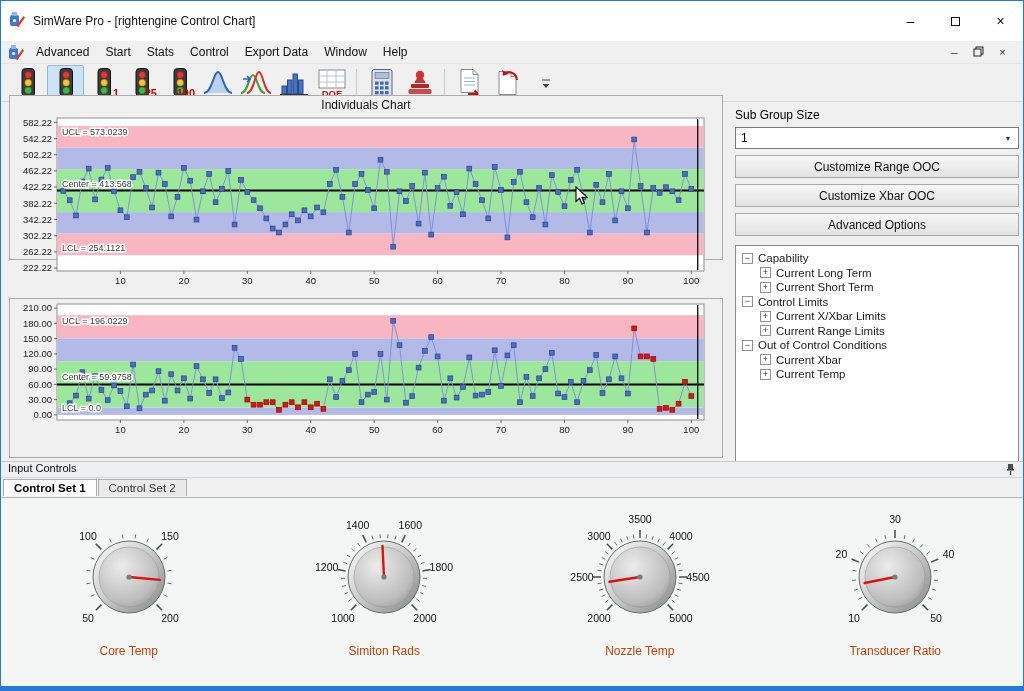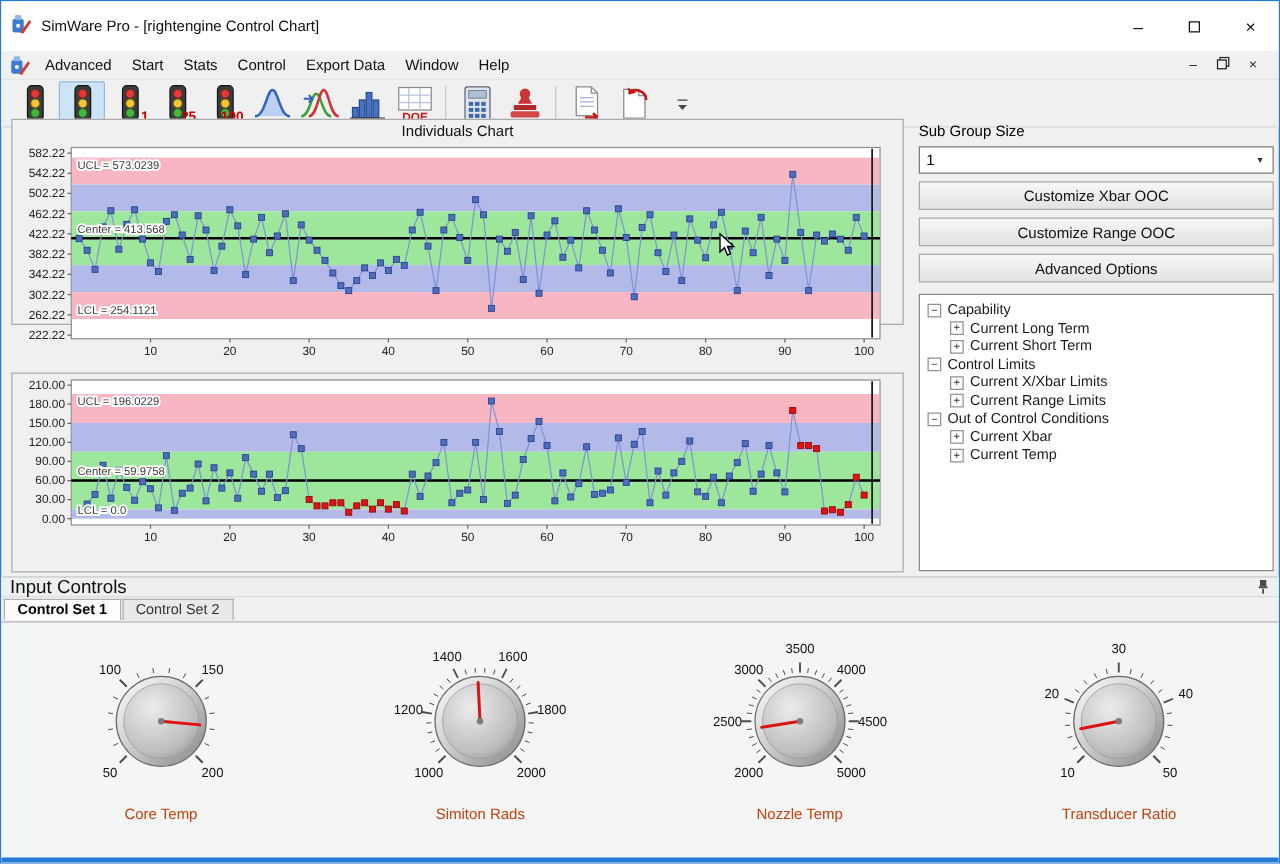--- a/index.html
+++ b/index.html
@@ -20,29 +20,29 @@
   .tbtn{width:37px;height:35px;display:flex;align-items:center;justify-content:center;border:1px solid transparent;border-radius:2px}
   .tbtn.sel{background:#cde4f7;border-color:#8fb8dd}
   .tsep{width:1px;height:27px;background:#c9c9c9;margin:0 5px}
   .main{position:absolute;top:91px;left:0;right:0;height:369px}
   .charts-col{position:absolute;left:0;top:0;width:726px;height:100%}
   .chart-panel{position:absolute;left:8px;width:714px;border:1px solid #ababab;background:#f0f0f0}
   #chart-panel-1{top:3px;height:165px}
   #chart-panel-2{top:206px;height:160px}
   .chart-title{text-align:center;font-size:12px;padding-top:2px;height:17px;color:#111}
   .right-panel{position:absolute;left:728px;top:0;width:292px;height:100%}
-  .rp-label{font-size:12px;margin:6px 4px 5px 6px}
+  .rp-label{font-size:12px;margin:16px 4px 5px 6px}
   .combo{position:relative;margin:0 2px 0 6px;height:22px;background:#fff;border:1px solid #7a7a7a;display:flex;align-items:center;padding-left:5px;font-size:12px}
   .combo-arrow{position:absolute;right:1px;top:1px;bottom:1px;width:18px;display:flex;align-items:center;justify-content:center;font-size:7px;color:#333}
   .rp-btn{margin:6px 2px 0 6px;height:23px;border:1px solid #a8a8a8;background:linear-gradient(#f7f7f7,#e2e2e2);display:flex;align-items:center;justify-content:center;font-size:12px;color:#111}
   .tree{margin:9px 2px 0 6px;height:222px;background:#fff;border:1px solid #8a8a8a;padding:5px 2px;overflow:hidden}
   .tree-row{display:flex;align-items:center;height:14.5px;font-size:11.5px;color:#1c1c1c;white-space:nowrap}
   .tbox{width:11px;height:11px;border:1px solid #919191;background:#fff;color:#333;font-size:9px;line-height:9px;text-align:center;margin-right:5px;flex:none}
   .input-controls{position:absolute;top:460px;left:0;right:0;bottom:0;background:#f0f0f0}
-  .ic-header{height:17px;background:#edeff0;border-top:1px solid #c9c9c9;border-bottom:1px solid #d9d9d9;display:flex;align-items:center;padding:0 7px;font-size:15px;color:#111}
+  .ic-header{height:17px;background:#edeff0;border-top:1px solid #c9c9c9;border-bottom:1px solid #d9d9d9;display:flex;padding:0 7px;font-size:11px;color:#111}
   .pin{margin-left:auto;display:flex;align-items:center}
   .ic-tabs{height:20px;display:flex;align-items:center;padding-left:2px;border-bottom:1px solid #b9b9b9;background:#f0f0f0}
   .tab{padding:2px 10px;font-size:11.5px;border:1px solid #b0b0b0;border-bottom:none;background:#e9e9e9;color:#333;margin-right:1px}
   .tab.active{background:#fdfdfd;font-weight:bold;color:#000}
   .knob-area{position:absolute;top:38px;left:0;right:0;bottom:4px;background:#f4f5f5;display:flex;justify-content:space-around;align-items:flex-start;padding-top:12px}
   .knob{width:252px;text-align:center}
   .knob-label{font-weight:normal;font-size:12px;color:#c2410c}
   .bottom-edge{position:absolute;left:0;right:0;bottom:0;height:4px;background:#2579d7}
   .ax{font-size:9.5px;fill:#222}
   .climit{font-size:9px;fill:#3c3c3c}
@@ -538,22 +538,22 @@
           </svg>
       </div>
     </div>
 
     <div class="right-panel">
       <div class="rp-label">Sub Group Size</div>
       <div class="combo">
         <span>1</span>
         <span class="combo-arrow">▼</span>
       </div>
+      <div class="rp-btn">Customize Range OOC</div>
       <div class="rp-btn">Customize Xbar OOC</div>
-      <div class="rp-btn">Customize Range OOC</div>
       <div class="rp-btn">Advanced Options</div>
       <div class="tree">
           <div class="tree-row" style="padding-left: 4px;">
             <span class="tbox">−</span>
             <span>Capability</span>
           </div>
           <div class="tree-row" style="padding-left: 22px;">
             <span class="tbox">+</span>
             <span>Current Long Term</span>
           </div>

